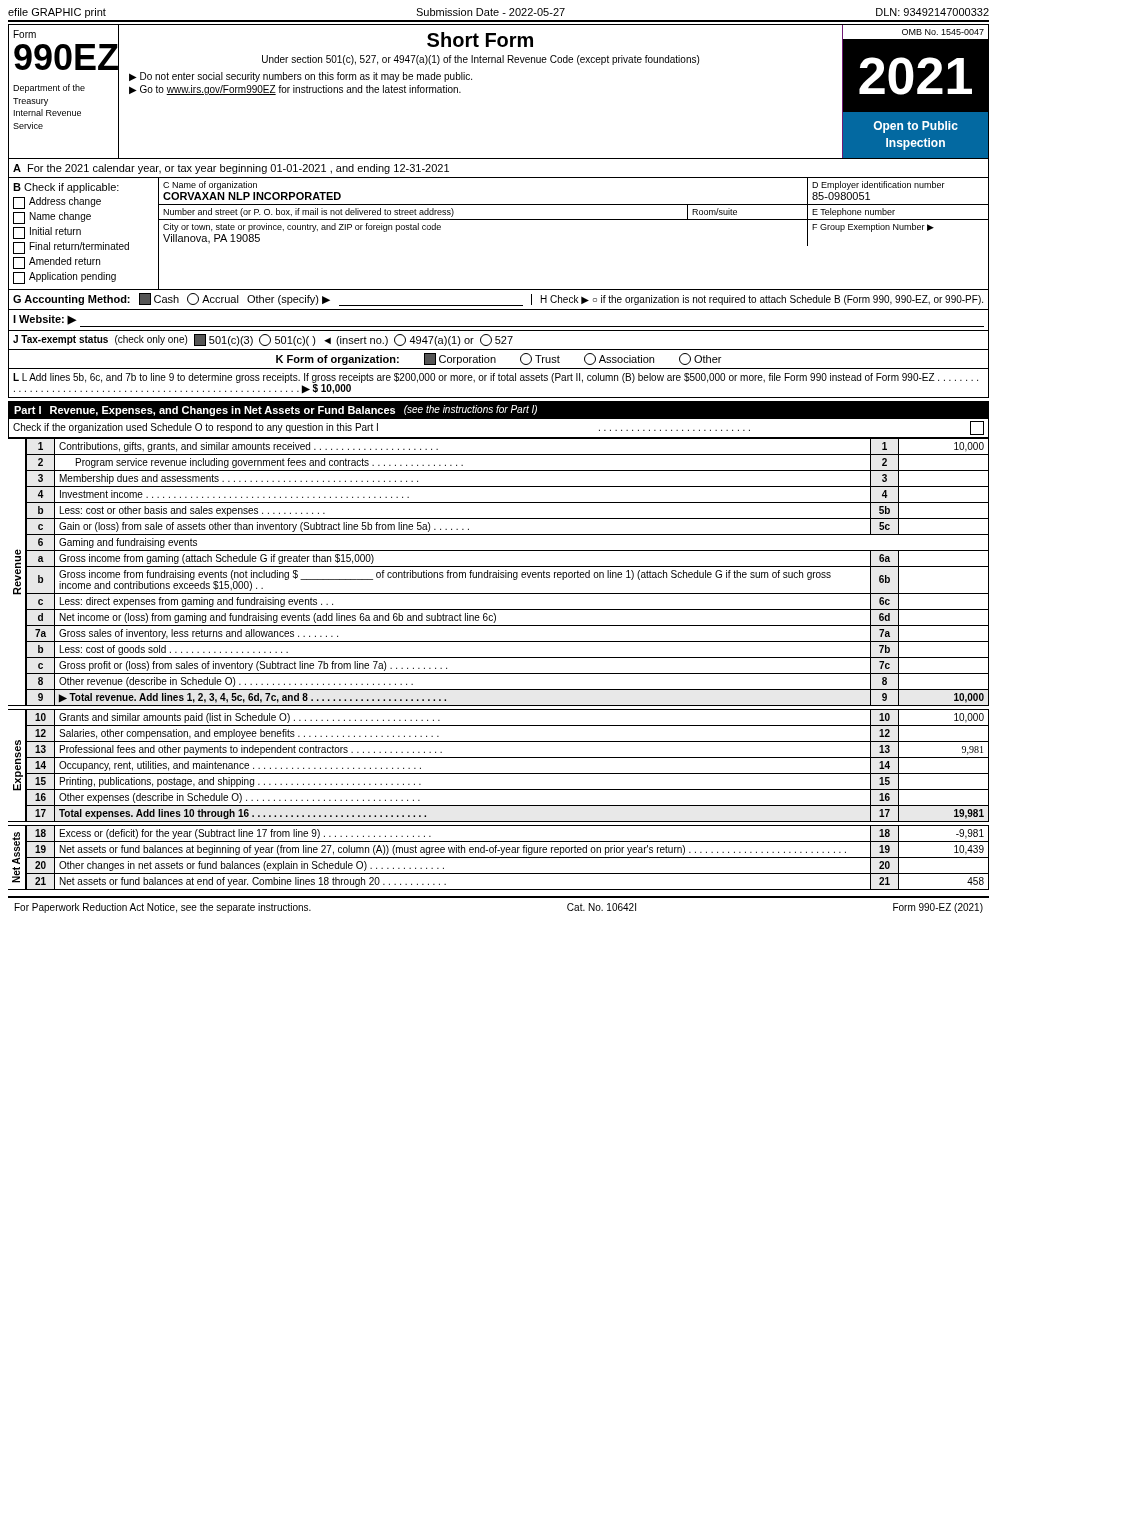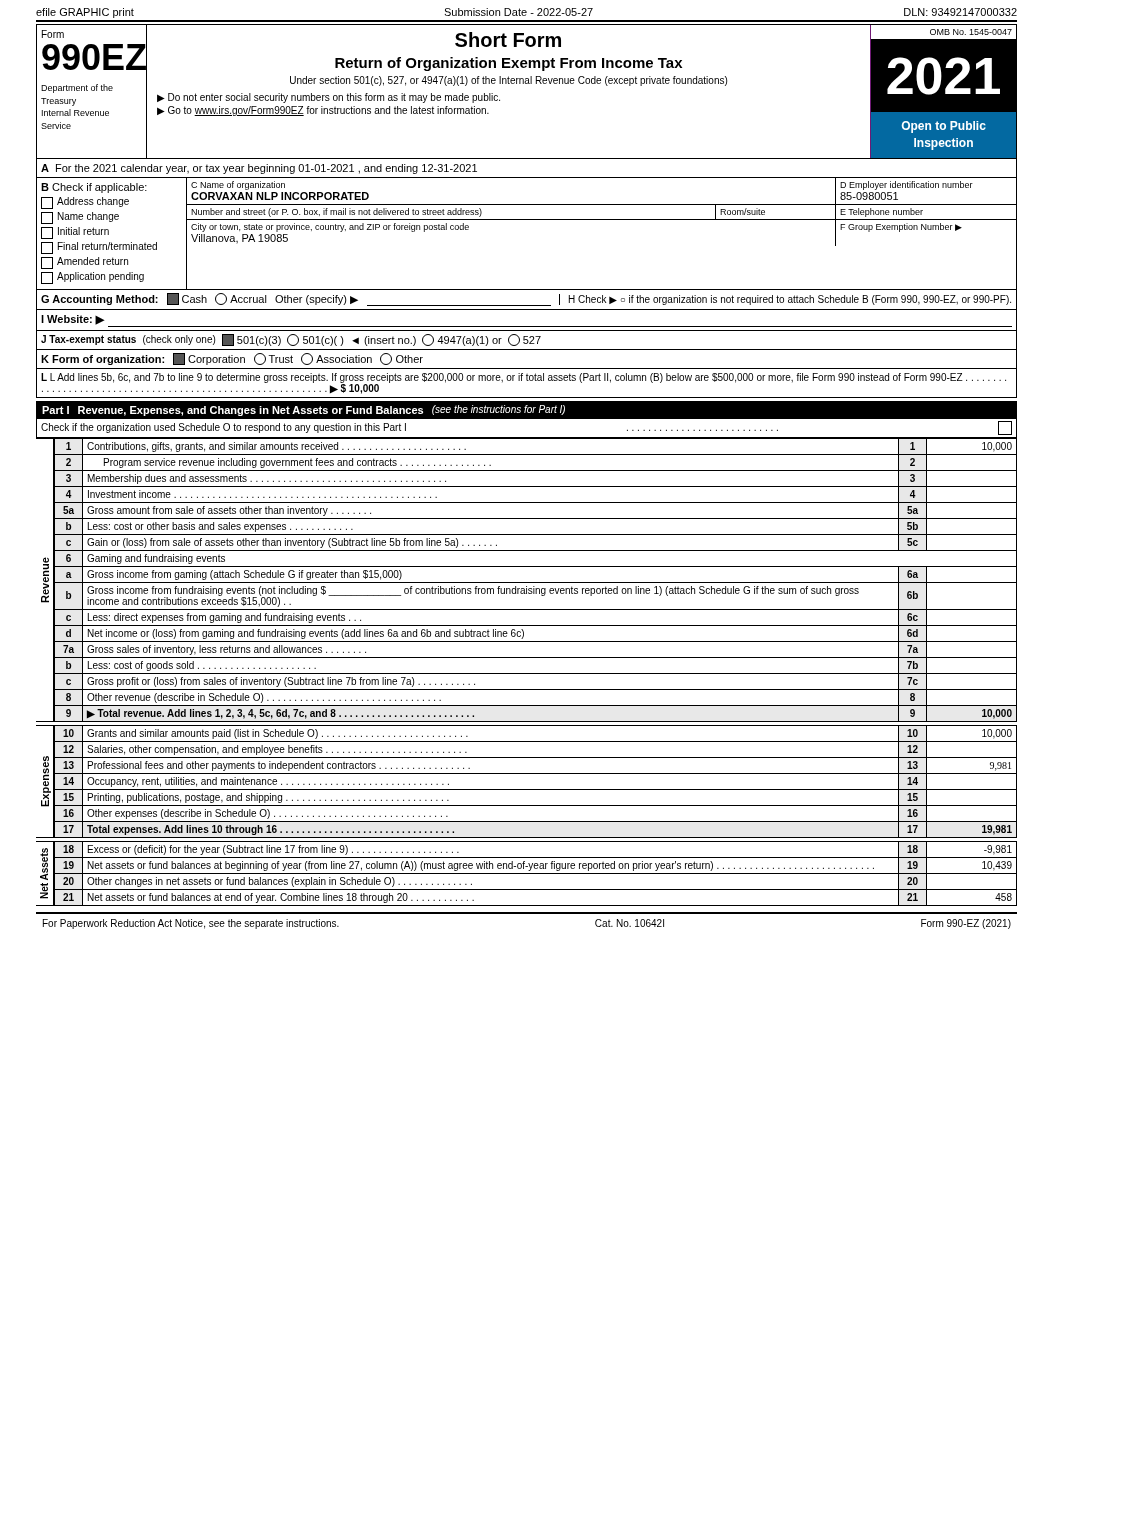--- a/index.html
+++ b/index.html
@@ -1,17 +1,17 @@
 <!DOCTYPE html>
 <html><head>
   <meta charset="utf-8">
   <style>
     * { box-sizing: border-box; margin: 0; padding: 0; }
     body { font-family: Arial, sans-serif; font-size: 11px; background: #fff; color: #000; width: 1129px; }
-    .page { width: 997px; padding: 4px 8px; margin-left: 28px; }
+    .page { width: 997px; padding: 4px 8px; }
 
     
     .top-bar { display: flex; justify-content: space-between; align-items: center; border-bottom: 2px solid #000; padding: 2px 0; }
     .check-item { display: flex; align-items: flex-start; gap: 4px; margin: 2px 0; font-size: 10px; }
     .checkbox { width: 12px; height: 12px; border: 1px solid #000; display: inline-block; flex-shrink: 0; margin-top: 1px; }
     .radio-item { display: flex; align-items: center; gap: 3px; }
 
   </style>
 </head>
 <body>
@@ -32,21 +32,20 @@
       <div style="font-size:9px; margin-top:6px; line-height:1.4;">
         <span>Department of the</span><br>
         <span>Treasury</span><br>
         <span>Internal Revenue</span><br>
         <span>Service</span>
       </div>
     </div>
 
     <div style="flex:1; padding:4px 10px; text-align:center; border-right:1px solid #701a75;">
       <h1 style="font-size:20px; font-weight:bold; margin-bottom:2px;">Short Form</h1>
-      <h2 style="font-size:15px; font-weight:bold; margin-bottom:4px;">Return of Organization Exempt From Income Tax</h2>
       <p style="font-size:10px; margin-bottom:6px;">Under section 501(c), 527, or 4947(a)(1) of the Internal Revenue Code (except private foundations)</p>
       <p style="font-size:10px; text-align:left; margin-bottom:2px;">▶ Do not enter social security numbers on this form as it may be made public.</p>
       <p style="font-size:10px; text-align:left;">
         ▶ Go to <span style="text-decoration:underline;">www.irs.gov/Form990EZ</span> for instructions and the latest information.
       </p>
     </div>
 
     <div style="width:145px; display:flex; flex-direction:column;">
       <div style="font-size:9px; text-align:right; padding:2px 4px; border-bottom:1px solid #000;">OMB No. 1545-0047</div>
       <div style="background:#000; color:#fff; font-size:52px; font-weight:bold; text-align:center; line-height:1; padding:10px 4px; flex:1;">2021</div>
@@ -169,21 +168,21 @@
     <div style="display:flex; align-items:center; gap:3px;">
       <div style="width:12px;height:12px;border-radius:50%;border:1px solid #000;display:inline-block;"></div>
       <span>4947(a)(1) or</span>
     </div>
     <div style="display:flex; align-items:center; gap:3px;">
       <div style="width:12px;height:12px;border-radius:50%;border:1px solid #000;display:inline-block;"></div>
       <span>527</span>
     </div>
   </div>
 
-  <div style="border:1px solid #000; border-top:none; display:flex; align-items:center; padding:3px 4px; gap:8px;">
+  <div style="border:1px solid #000; border-top:none; display:flex; align-items:center; padding:3px 4px; gap:24px;justify-content:center;">
     <span style="font-weight:bold;">K Form of organization:</span>
     <div style="display:flex; align-items:center; gap:3px;">
       <div style="width:12px;height:12px;border:1px solid #000;background:#555;display:inline-block;"></div>
       <span>Corporation</span>
     </div>
     <div style="display:flex; align-items:center; gap:3px;">
       <div style="width:12px;height:12px;border-radius:50%;border:1px solid #000;display:inline-block;"></div>
       <span>Trust</span>
     </div>
     <div style="display:flex; align-items:center; gap:3px;">
@@ -236,26 +235,20 @@
         <td style="border:1px solid #000; text-align:center; font-weight:bold; background:#e8e8e8; padding:2px 3px;">3</td>
         <td style="border:1px solid #000; width:90px; padding:2px 4px;"></td>
       </tr>
       <tr>
         <td style="border:1px solid #000; text-align:center; font-weight:bold; background:#e8e8e8; padding:2px 3px;">4</td>
         <td style="border:1px solid #000; padding:2px 4px;">Investment income . . . . . . . . . . . . . . . . . . . . . . . . . . . . . . . . . . . . . . . . . . . . . . . .</td>
         <td style="border:1px solid #000; text-align:center; font-weight:bold; background:#e8e8e8; padding:2px 3px;">4</td>
         <td style="border:1px solid #000; width:90px; padding:2px 4px;"></td>
       </tr>
 
-      <tr>
-        <td style="border:1px solid #000; text-align:center; font-weight:bold; background:#e8e8e8; padding:2px 3px;">5a</td>
-        <td style="border:1px solid #000; padding:2px 4px;">Gross amount from sale of assets other than inventory . . . . . . . .</td>
-        <td style="border:1px solid #000; text-align:center; font-weight:bold; background:#e8e8e8; padding:2px 3px;">5a</td>
-        <td style="border:1px solid #000; width:90px; padding:2px 4px;"></td>
-      </tr>
 
       <tr>
         <td style="border:1px solid #000; text-align:center; font-weight:bold; background:#e8e8e8; padding:2px 3px;">b</td>
         <td style="border:1px solid #000; padding:2px 4px;">Less: cost or other basis and sales expenses . . . . . . . . . . . .</td>
         <td style="border:1px solid #000; text-align:center; font-weight:bold; background:#e8e8e8; padding:2px 3px;">5b</td>
         <td style="border:1px solid #000; width:90px; padding:2px 4px;"></td>
       </tr>
 
       <tr>
         <td style="border:1px solid #000; text-align:center; font-weight:bold; background:#e8e8e8; padding:2px 3px;">c</td>

